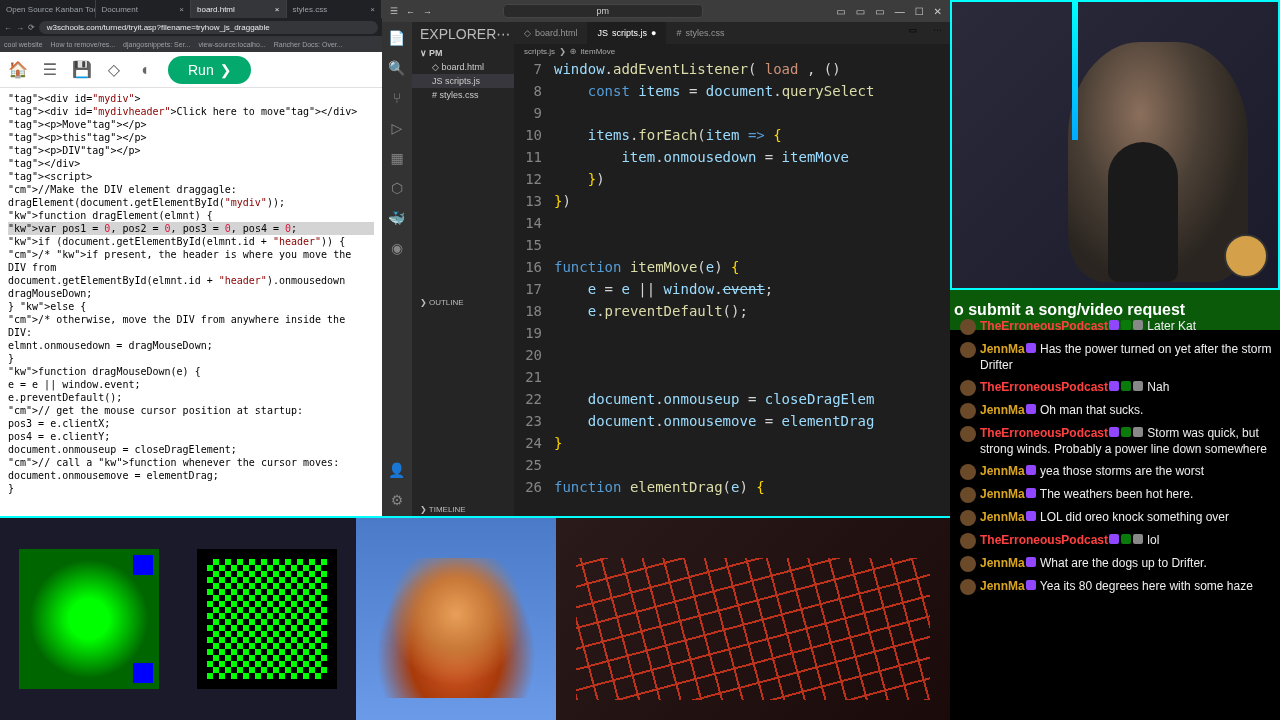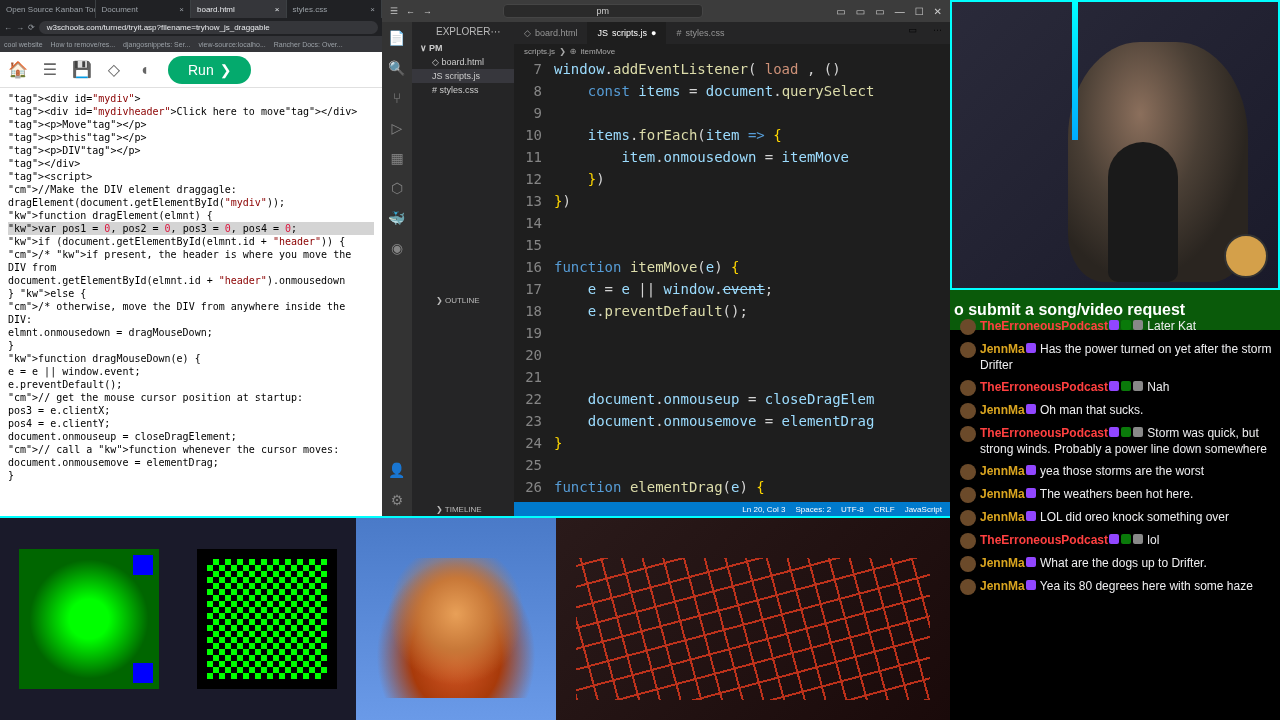--- a/index.html
+++ b/index.html
@@ -25,25 +25,25 @@
 .hl { background: #d4d4d4; }
 
 
 .vscode { position: absolute; left: 382px; top: 0; width: 568px; height: 516px; background: #1e1e1e; display: flex; flex-direction: column; }
 .vsc-title { height: 22px; background: #3c3c3c; display: flex; align-items: center; padding: 0 8px; gap: 8px; font-size: 9px; color: #cccccc; }
 .vsc-search { flex: 1; max-width: 200px; margin: 0 auto; background: #2a2a2a; border: 1px solid #454545; border-radius: 4px; padding: 1px 8px; text-align: center; }
 .vsc-ctrl { display: flex; gap: 10px; margin-left: auto; font-size: 10px; }
 .vsc-body { flex: 1; display: flex; overflow: hidden; }
 .vsc-activity { width: 30px; background: #333333; display: flex; flex-direction: column; align-items: center; padding: 8px 0; gap: 14px; color: #858585; font-size: 14px; }
 .vsc-sidebar { width: 102px; background: #252526; display: flex; flex-direction: column; font-size: 9px; color: #cccccc; }
-.vsc-side-head { padding: 4px 24px; font-size: 10px; color: #bbbbbb; text-transform: uppercase; display: flex; justify-content: space-between; }
+.vsc-side-head { padding: 4px 8px; font-size: 14px; color: #bbbbbb; text-transform: uppercase; display: flex; justify-content: space-between; }
 .vsc-folder { padding: 2px 8px; font-weight: 600; }
 .vsc-file { padding: 2px 8px 2px 20px; }
 .vsc-file.active { background: #37373d; }
-.vsc-outline { margin-top: auto; padding: 2px 24px; font-size: 8px; color: #bbbbbb; }
+.vsc-outline { margin-top: auto; padding: 2px 8px; font-size: 8px; color: #bbbbbb; }
 .vsc-editor { flex: 1; display: flex; flex-direction: column; background: #1e1e1e; }
 .vsc-tabs { height: 22px; background: #252526; display: flex; font-size: 9px; }
 .vsc-tab { padding: 3px 10px; color: #969696; display: flex; align-items: center; gap: 4px; }
 .vsc-tab.active { background: #1e1e1e; color: #ffffff; }
 .vsc-crumb { height: 14px; padding: 0 10px; font-size: 8px; color: #a9a9a9; display: flex; align-items: center; gap: 4px; }
 .vsc-code { flex: 1; display: flex; font-family: Consolas, monospace; font-size: 14px; line-height: 22px; }
 .gutter { width: 40px; text-align: right; padding-right: 12px; color: #858585; }
 .code-lines { flex: 1; color: #d4d4d4; white-space: pre; overflow: hidden; }
 .code-lines .kw { color: #569cd6; }
 .code-lines .fn { color: #dcdcaa; }
@@ -141,20 +141,21 @@
         <div></div>
         <div><span class="&lt;span">"tag"</span>&gt;&lt;script&gt;</div>
         <div><span class="&lt;span">"cm"</span>&gt;//Make the DIV element draggagle:</div>
         <div>dragElement(document.getElementById(<span class="str">"mydiv"</span>));</div>
         <div></div>
         <div><span class="&lt;span">"kw"</span>&gt;function dragElement(elmnt) {</div>
         <div class="hl">  <span class="&lt;span">"kw"</span>&gt;var pos1 = <span class="num">0</span>, pos2 = <span class="num">0</span>, pos3 = <span class="num">0</span>, pos4 = <span class="num">0</span>;</div>
         <div>  <span class="&lt;span">"kw"</span>&gt;if (document.getElementById(elmnt.id + <span class="str">"header"</span>)) {</div>
         <div>    <span class="&lt;span">"cm"</span>&gt;/* <span class="&lt;span">"kw"</span>&gt;if present, the header is where you move the DIV from</div>
         <div>    document.getElementById(elmnt.id + <span class="str">"header"</span>).onmousedown</div>
+        <div>dragMouseDown;</div>
         <div>  } <span class="&lt;span">"kw"</span>&gt;else {</div>
         <div>    <span class="&lt;span">"cm"</span>&gt;/* otherwise, move the DIV from anywhere inside the DIV:</div>
         <div>    elmnt.onmousedown = dragMouseDown;</div>
         <div>  }</div>
         <div></div>
         <div>  <span class="&lt;span">"kw"</span>&gt;function dragMouseDown(e) {</div>
         <div>    e = e || window.event;</div>
         <div>    e.preventDefault();</div>
         <div>    <span class="&lt;span">"cm"</span>&gt;// get the mouse cursor position at startup:</div>
         <div>    pos3 = e.clientX;</div>
@@ -238,27 +239,20 @@
             <div>20</div>
             <div>21</div>
             <div>22</div>
             <div>23</div>
             <div>24</div>
             <div>25</div>
             <div>26</div>
           </div>
         <div class="code-lines" id="codelines"><div><span class="var">window</span>.<span class="fn">addEventListener</span>( <span class="str">load</span> , () </div><div>    <span class="kw">const</span> <span class="var">items</span> = <span class="var">document</span>.<span class="fn">querySelect</span></div><div>&nbsp;</div><div>    <span class="var">items</span>.<span class="fn">forEach</span>(<span class="var">item</span> <span class="kw">=&gt;</span> <span class="punc">{</span></div><div>        <span class="var">item</span>.<span class="prop">onmousedown</span> = <span class="var">itemMove</span></div><div>    <span class="punc">}</span>)</div><div><span class="punc">}</span>)</div><div>&nbsp;</div><div>&nbsp;</div><div><span class="kw">function</span> <span class="fn">itemMove</span>(<span class="var">e</span>) <span class="punc">{</span></div><div>    <span class="var">e</span> = <span class="var">e</span> || <span class="var">window</span>.<span class="prop strike">event</span>;</div><div>    <span class="var">e</span>.<span class="fn">preventDefault</span>();</div><div>&nbsp;</div><div>&nbsp;</div><div>&nbsp;</div><div>    <span class="var">document</span>.<span class="prop">onmouseup</span> = <span class="var">closeDragElem</span></div><div>    <span class="var">document</span>.<span class="prop">onmousemove</span> = <span class="var">elementDrag</span></div><div><span class="punc">}</span></div><div>&nbsp;</div><div><span class="kw">function</span> <span class="fn">elementDrag</span>(<span class="var">e</span>) <span class="punc">{</span></div></div>
       </div>
-      <div class="vsc-status">
-        <span>Ln 20, Col 3</span>
-        <span>Spaces: 2</span>
-        <span>UTF-8</span>
-        <span>CRLF</span>
-        <span>JavaScript</span>
-      </div>
     </div>
   </div>
 </div>
 
 <div class="webcam">
   <div class="person"></div>
   <div class="mic"></div>
   <div class="avatar-badge"></div>
 </div>
 <div class="cyan-bar"></div>

